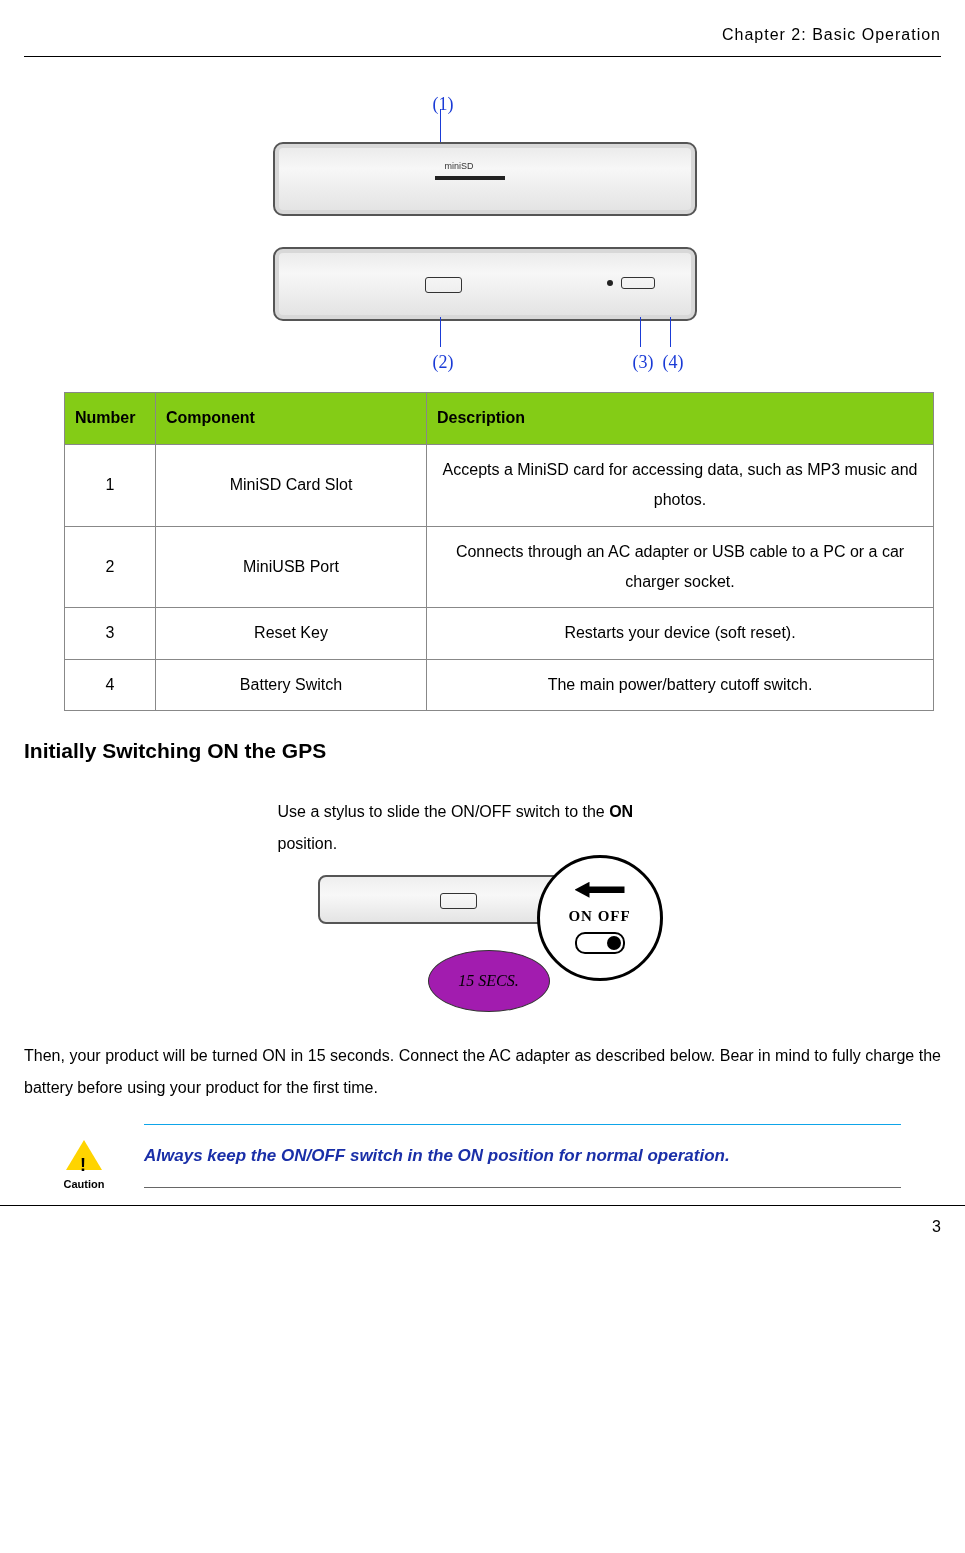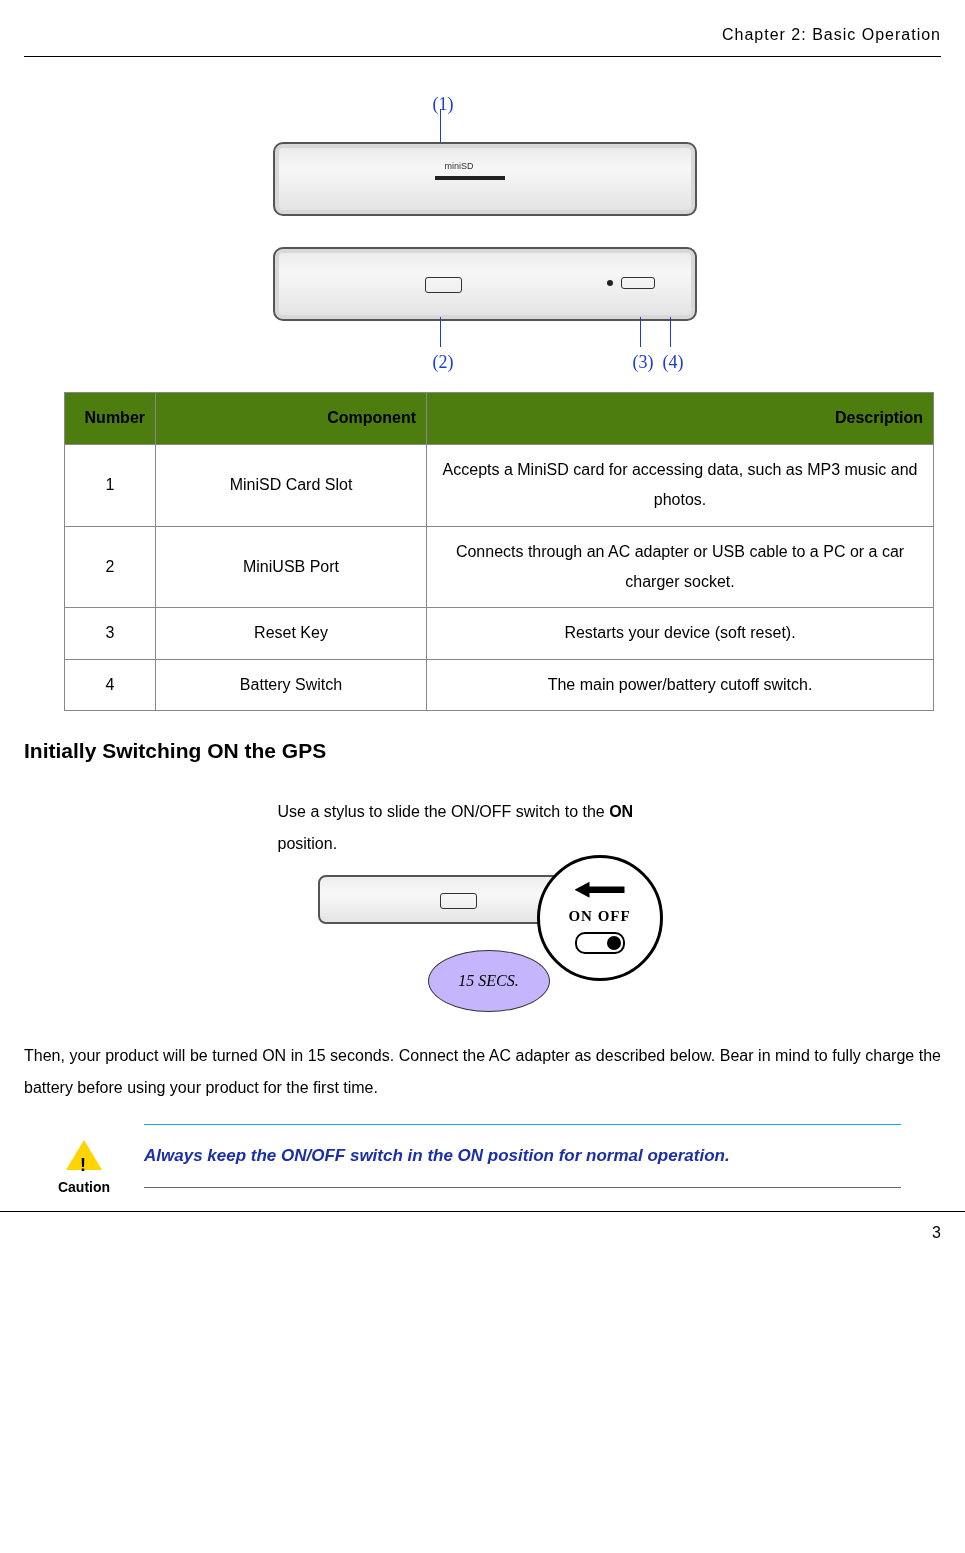--- a/index.html
+++ b/index.html
@@ -102,23 +102,23 @@
     width: 870px;
     margin: 0 auto 20px 40px;
     border-collapse: collapse;
   }
   table.comp th, table.comp td {
     border: 1px solid #888;
     padding: 10px 10px;
     font-size: 16px;
   }
   table.comp th {
-    background: #4d7c0f;
-    font-weight: bold;
-    text-align: right;
+    background: #84cc16;
+    font-weight: bold;
+    text-align: left;
   }
   table.comp td.num { text-align: center; width: 70px; }
   table.comp td.cmp { text-align: center; width: 250px; }
   table.comp td.desc { text-align: center; }
   .h2 {
     font-weight: bold;
     font-size: 21px;
     margin: 15px 0 25px 0;
   }
   .switch-row {
@@ -184,21 +184,21 @@
     position: absolute;
     left: 110px; top: 90px;
     width: 120px; height: 60px;
     border: 1.5px solid #333;
     border-radius: 50%;
     display: flex;
     align-items: center;
     justify-content: center;
     font-family: "Times New Roman", serif;
     font-style: italic;
-    background: #c4b5fd;
+    background: #a21caf;
   }
   .body-p {
     margin: 10px 0 20px 0;
     font-size: 16px;
     line-height: 2;
     text-align: justify;
   }
   .caution-block {
     display: flex;
     align-items: flex-start;
@@ -224,21 +224,21 @@
     content: "!";
     position: absolute;
     left: -4px;
     top: 8px;
     font-weight: bold;
     font-size: 18px;
     color: #000;
   }
   .caution-label {
     font-weight: bold;
-    font-size: 14px;
+    font-size: 11px;
   }
   .caution-text {
     flex: 1;
     border-top: 1px solid #0ea5e9;
     border-bottom: 1px solid #666;
     padding: 14px 0;
     color: #1a2fa8;
     font-weight: bold;
     font-style: italic;
     font-size: 17px;

